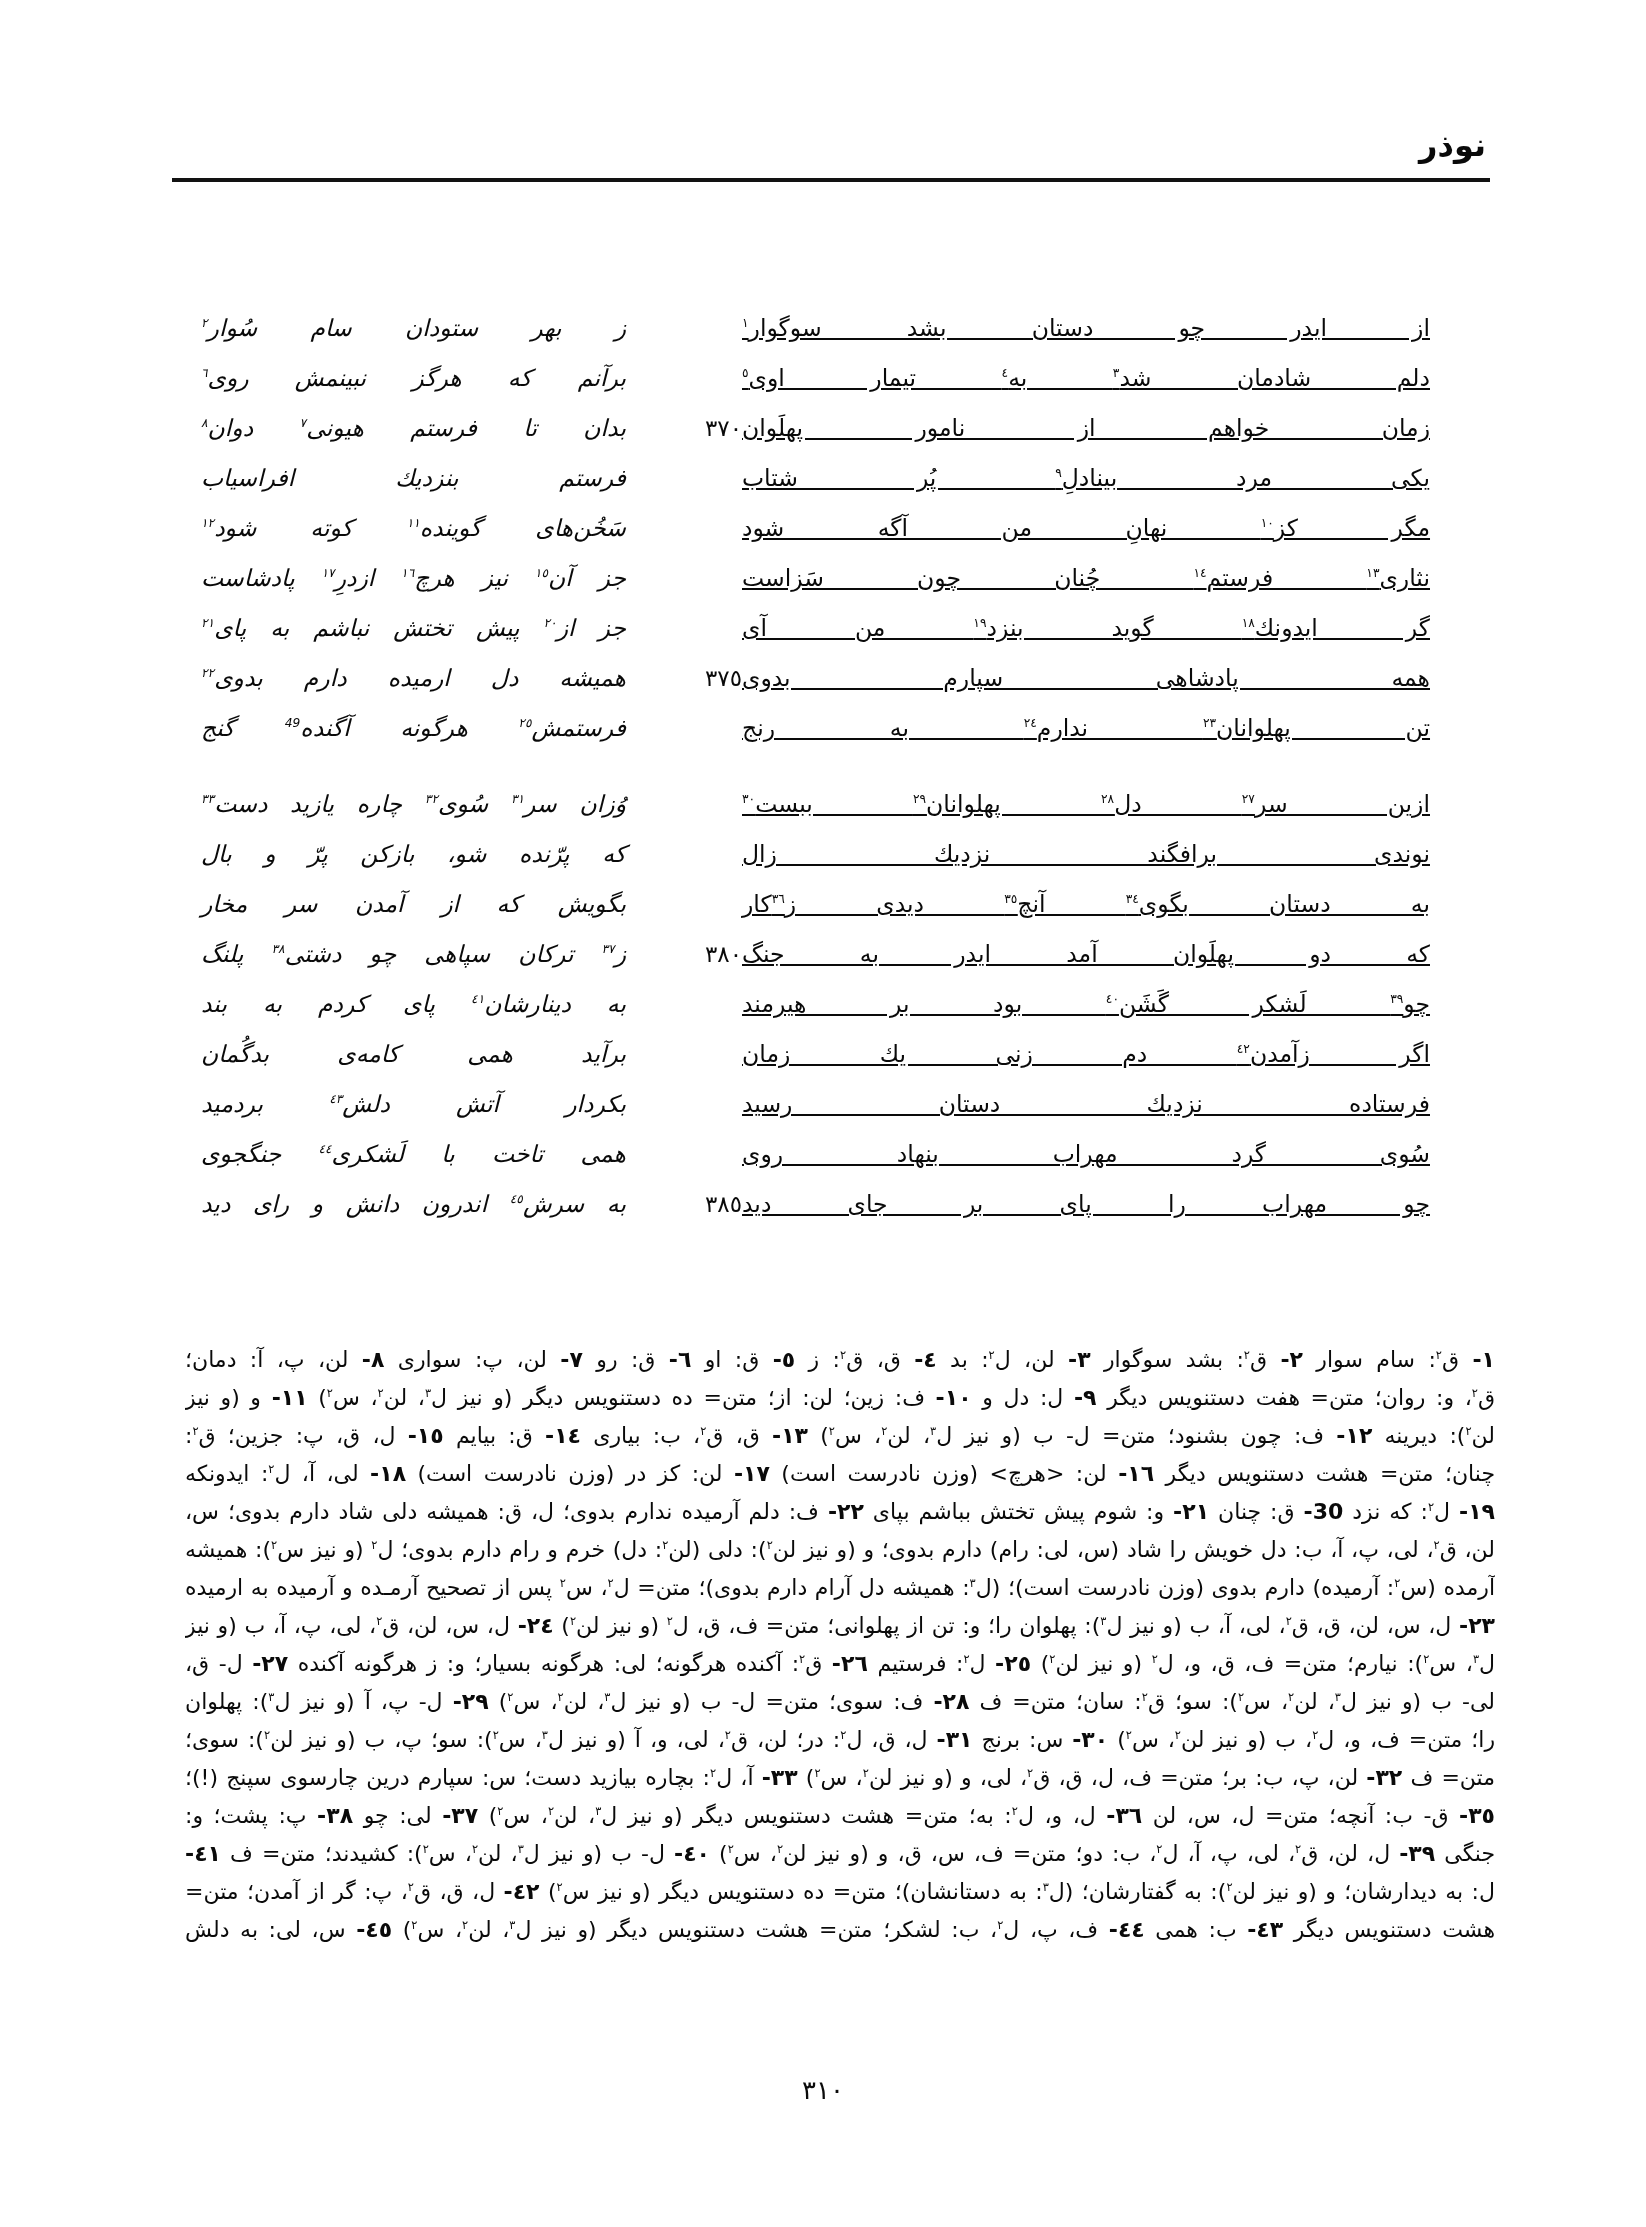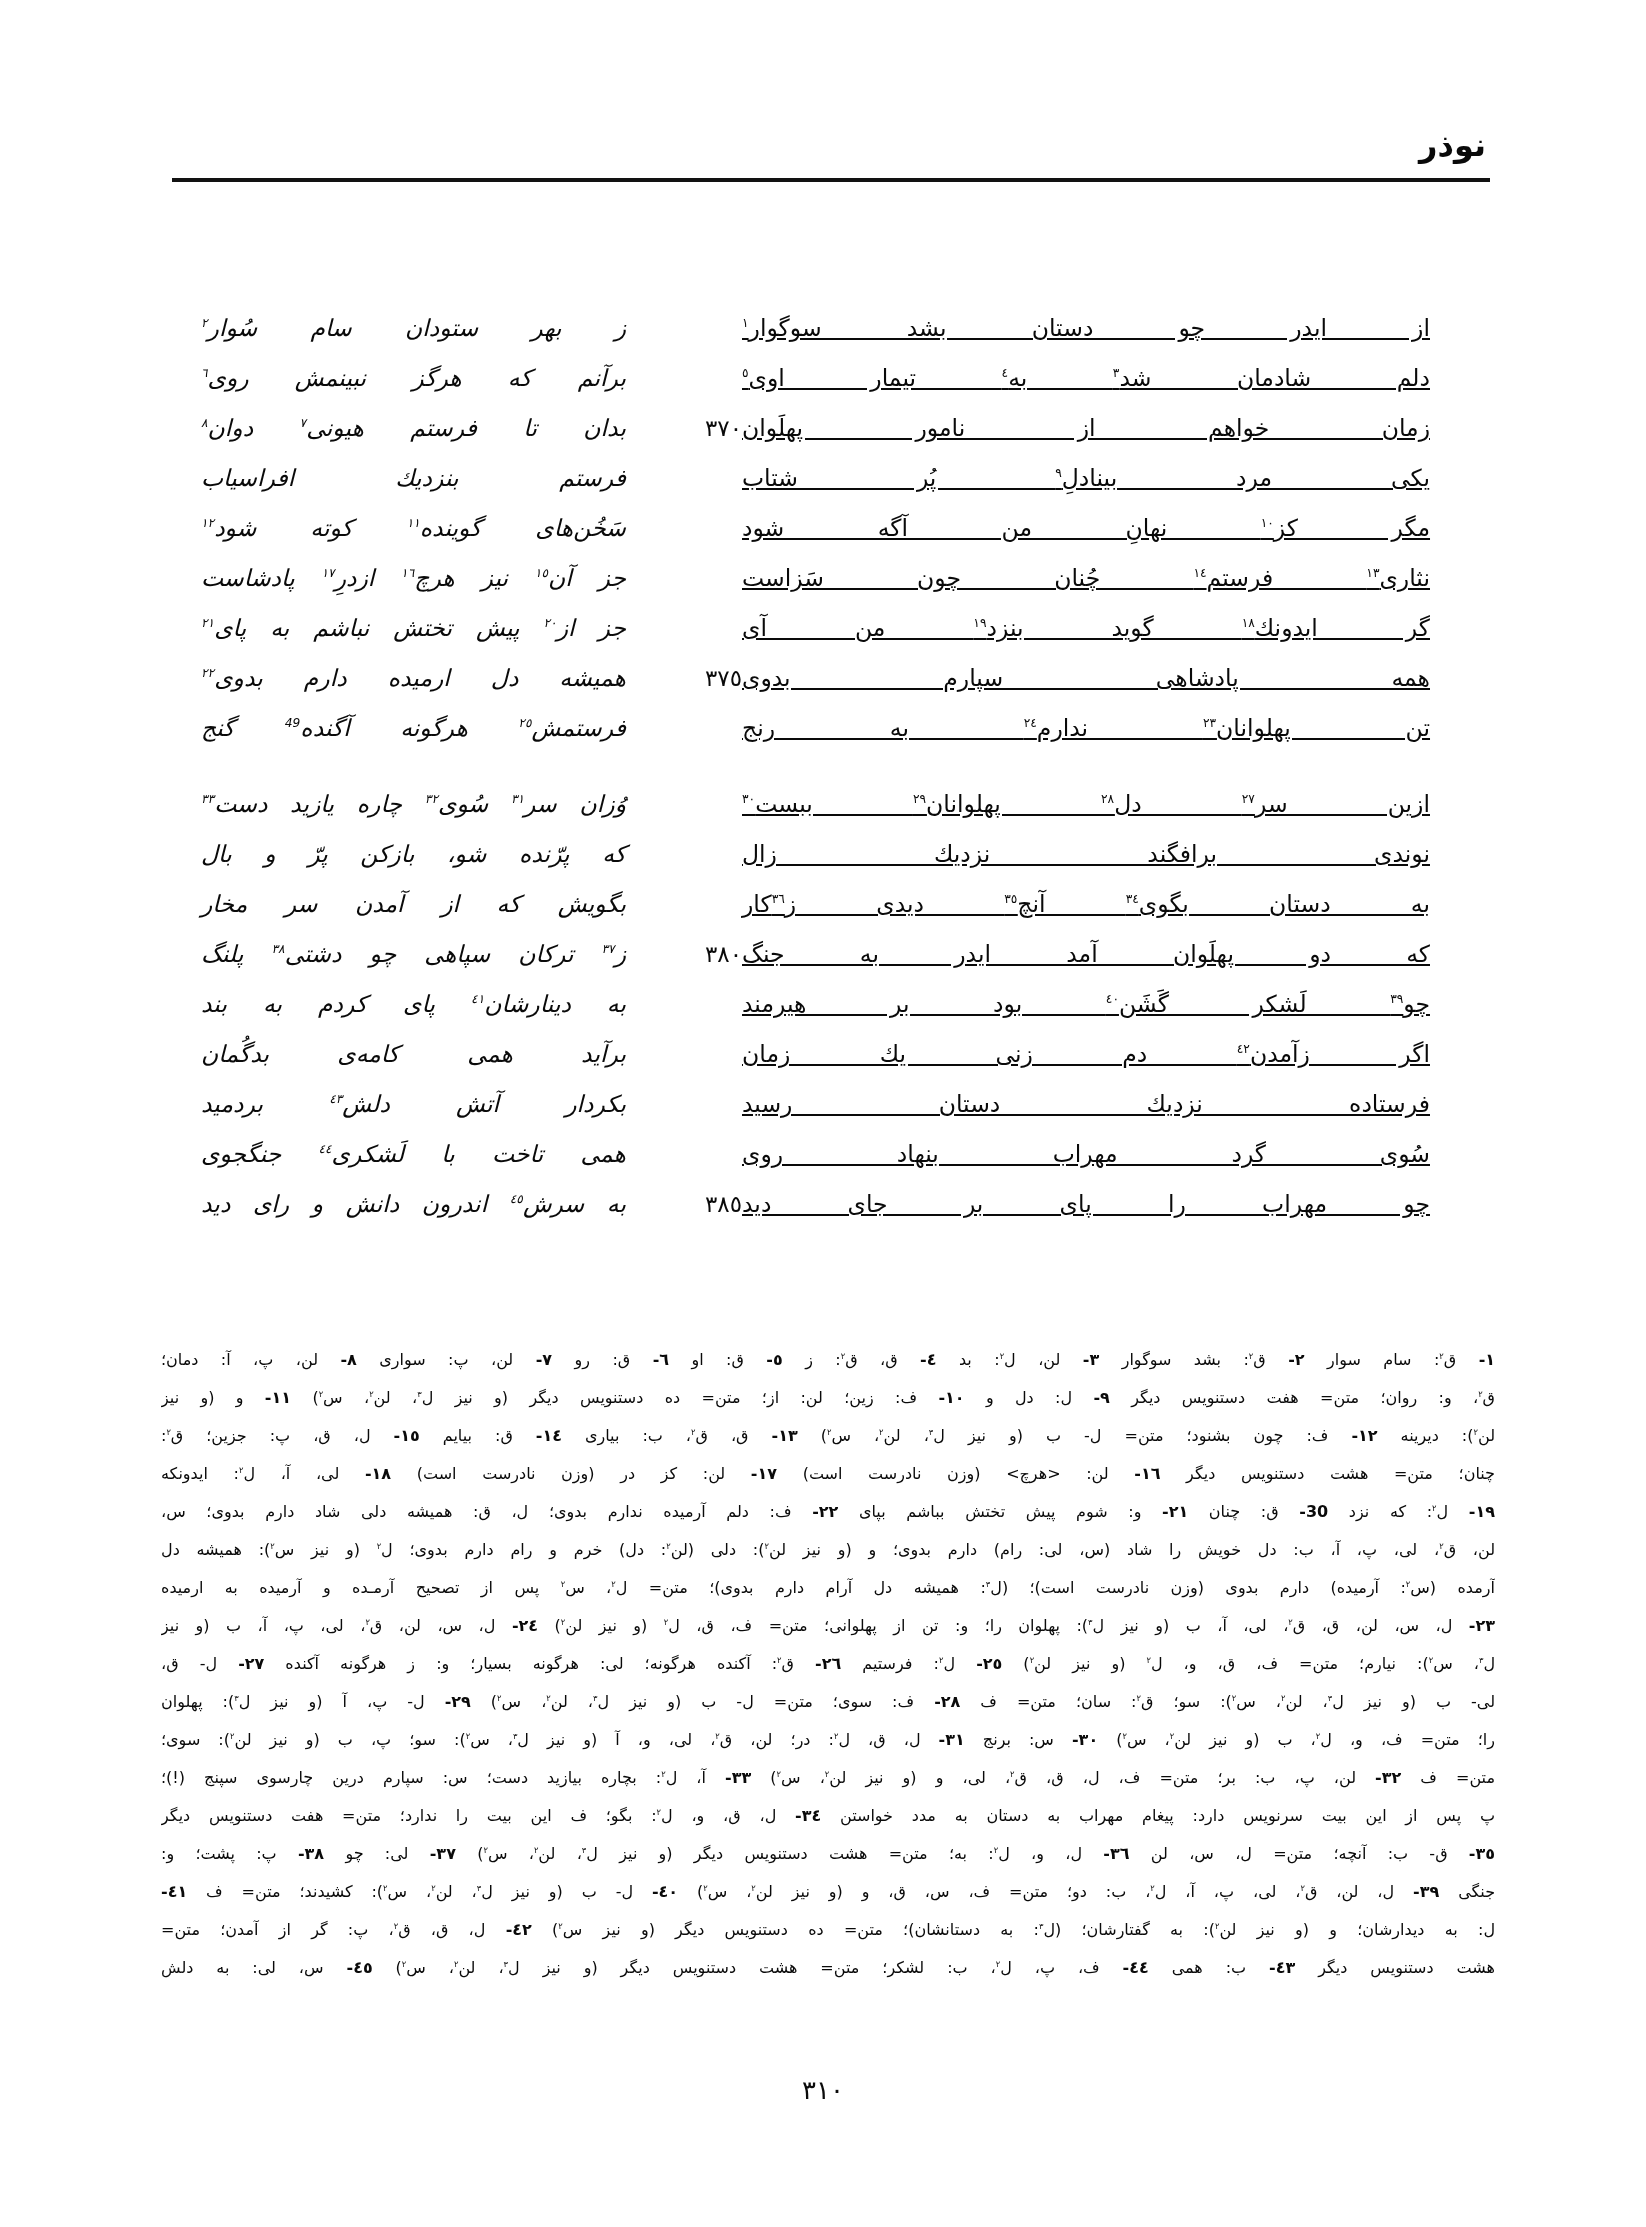--- a/index.html
+++ b/index.html
@@ -26,22 +26,22 @@
   .hemi.h1{width:688px;text-decoration:underline;}
   .hemi.h2{width:425px;font-style:italic;}
   .gut{
     width:116px;text-align:right;font-size:23px;line-height:50px;flex:none;
   }
   sup{font-size:0.52em;line-height:0;vertical-align:super;}
   .apparatus{
     position:absolute;top:1341px;left:161px;width:1334px;direction:rtl;
   }
   .fline{
-    font-size:16px;height:38px;line-height:38px;overflow:hidden;
-    text-align:justify;text-align-last:justify;
+    font-size:22px;height:38px;line-height:38px;overflow:hidden;
+    text-align:justify;text-align-last:justify;margin-left:24px;
   }
   .fline b{font-weight:bold;}
   .pageno{
     position:absolute;top:2075px;left:0;width:100%;
     text-align:center;font-size:26px;direction:rtl;
   }
 </style>
 </head>
 <body>
 
@@ -147,21 +147,20 @@
     <div class="fline">لن<sup>٢</sup>): دیرینه <b>١٢-</b> ف: چون بشنود؛ متن= ل- ب (و نیز ل<sup>٣</sup>، لن<sup>٢</sup>، س<sup>٢</sup>) <b>١٣-</b> ق، ق<sup>٢</sup>، ب: بیاری <b>١٤-</b> ق: بیایم <b>١٥-</b> ل، ق، پ: جزین؛ ق<sup>٢</sup>:</div>
     <div class="fline">چنان؛ متن= هشت دستنویس دیگر <b>١٦-</b> لن: &lt;هرچ&gt; (وزن نادرست است) <b>١٧-</b> لن: کز در (وزن نادرست است) <b>١٨-</b> لی، آ، ل<sup>٢</sup>: ایدونکه</div>
     <div class="fline"><b>١٩-</b> ل<sup>٢</sup>: که نزد <b>30-</b> ق: چنان <b>٢١-</b> و: شوم پیش تختش بباشم بپای <b>٢٢-</b> ف: دلم آرمیده ندارم بدوی؛ ل، ق: همیشه دلی شاد دارم بدوی؛ س،</div>
     <div class="fline">لن، ق<sup>٢</sup>، لی، پ، آ، ب: دل خویش را شاد (س، لی: رام) دارم بدوی؛ و (و نیز لن<sup>٢</sup>): دلی (لن<sup>٢</sup>: دل) خرم و رام دارم بدوی؛ ل<sup>٢</sup> (و نیز س<sup>٢</sup>): همیشه دل</div>
     <div class="fline">آرمده (س<sup>٢</sup>: آرمیده) دارم بدوی (وزن نادرست است)؛ (ل<sup>٣</sup>: همیشه دل آرام دارم بدوی)؛ متن= ل<sup>٢</sup>، س<sup>٢</sup> پس از تصحیح آرمـده و آرمیده به ارمیده</div>
     <div class="fline"><b>٢٣-</b> ل، س، لن، ق، ق<sup>٢</sup>، لی، آ، ب (و نیز ل<sup>٣</sup>): پهلوان را؛ و: تن از پهلوانی؛ متن= ف، ق، ل<sup>٢</sup> (و نیز لن<sup>٢</sup>) <b>٢٤-</b> ل، س، لن، ق<sup>٢</sup>، لی، پ، آ، ب (و نیز</div>
     <div class="fline">ل<sup>٣</sup>، س<sup>٢</sup>): نیارم؛ متن= ف، ق، و، ل<sup>٢</sup> (و نیز لن<sup>٢</sup>) <b>٢٥-</b> ل<sup>٢</sup>: فرستیم <b>٢٦-</b> ق<sup>٢</sup>: آکنده هرگونه؛ لی: هرگونه بسیار؛ و: ز هرگونه آکنده <b>٢٧-</b> ل- ق،</div>
     <div class="fline">لی- ب (و نیز ل<sup>٣</sup>، لن<sup>٢</sup>، س<sup>٢</sup>): سو؛ ق<sup>٢</sup>: سان؛ متن= ف <b>٢٨-</b> ف: سوی؛ متن= ل- ب (و نیز ل<sup>٣</sup>، لن<sup>٢</sup>، س<sup>٢</sup>) <b>٢٩-</b> ل- پ، آ (و نیز ل<sup>٣</sup>): پهلوان</div>
     <div class="fline">را؛ متن= ف، و، ل<sup>٢</sup>، ب (و نیز لن<sup>٢</sup>، س<sup>٢</sup>) <b>٣٠-</b> س: برنج <b>٣١-</b> ل، ق، ل<sup>٢</sup>: در؛ لن، ق<sup>٢</sup>، لی، و، آ (و نیز ل<sup>٣</sup>، س<sup>٢</sup>): سو؛ پ، ب (و نیز لن<sup>٢</sup>): سوی؛</div>
     <div class="fline">متن= ف <b>٣٢-</b> لن، پ، ب: بر؛ متن= ف، ل، ق، ق<sup>٢</sup>، لی، و (و نیز لن<sup>٢</sup>، س<sup>٢</sup>) <b>٣٣-</b> آ، ل<sup>٢</sup>: بچاره بیازید دست؛ س: سپارم درین چارسوی سپنج (!)؛</div>
-    <div class="fline">پ پس از این بیت سرنویس دارد: پیغام مهراب به دستان به مدد خواستن <b>٣٤-</b> ل، ق، و، ل<sup>٢</sup>: بگو؛ ف این بیت را ندارد؛ متن= هفت دستنویس دیگر</div>
     <div class="fline"><b>٣٥-</b> ق- ب: آنچه؛ متن= ل، س، لن <b>٣٦-</b> ل، و، ل<sup>٢</sup>: به؛ متن= هشت دستنویس دیگر (و نیز ل<sup>٣</sup>، لن<sup>٢</sup>، س<sup>٢</sup>) <b>٣٧-</b> لی: چو <b>٣٨-</b> پ: پشت؛ و:</div>
     <div class="fline">جنگی <b>٣٩-</b> ل، لن، ق<sup>٢</sup>، لی، پ، آ، ل<sup>٢</sup>، ب: دو؛ متن= ف، س، ق، و (و نیز لن<sup>٢</sup>، س<sup>٢</sup>) <b>٤٠-</b> ل- ب (و نیز ل<sup>٣</sup>، لن<sup>٢</sup>، س<sup>٢</sup>): کشیدند؛ متن= ف <b>٤١-</b></div>
     <div class="fline">ل: به دیدارشان؛ و (و نیز لن<sup>٢</sup>): به گفتارشان؛ (ل<sup>٣</sup>: به دستانشان)؛ متن= ده دستنویس دیگر (و نیز س<sup>٢</sup>) <b>٤٢-</b> ل، ق، ق<sup>٢</sup>، پ: گر از آمدن؛ متن=</div>
     <div class="fline">هشت دستنویس دیگر <b>٤٣-</b> ب: همی <b>٤٤-</b> ف، پ، ل<sup>٢</sup>، ب: لشکر؛ متن= هشت دستنویس دیگر (و نیز ل<sup>٣</sup>، لن<sup>٢</sup>، س<sup>٢</sup>) <b>٤٥-</b> س، لی: به دلش</div>
   </div>
 
 <div class="pageno">٣١٠</div>
 
 
 </body></html>

